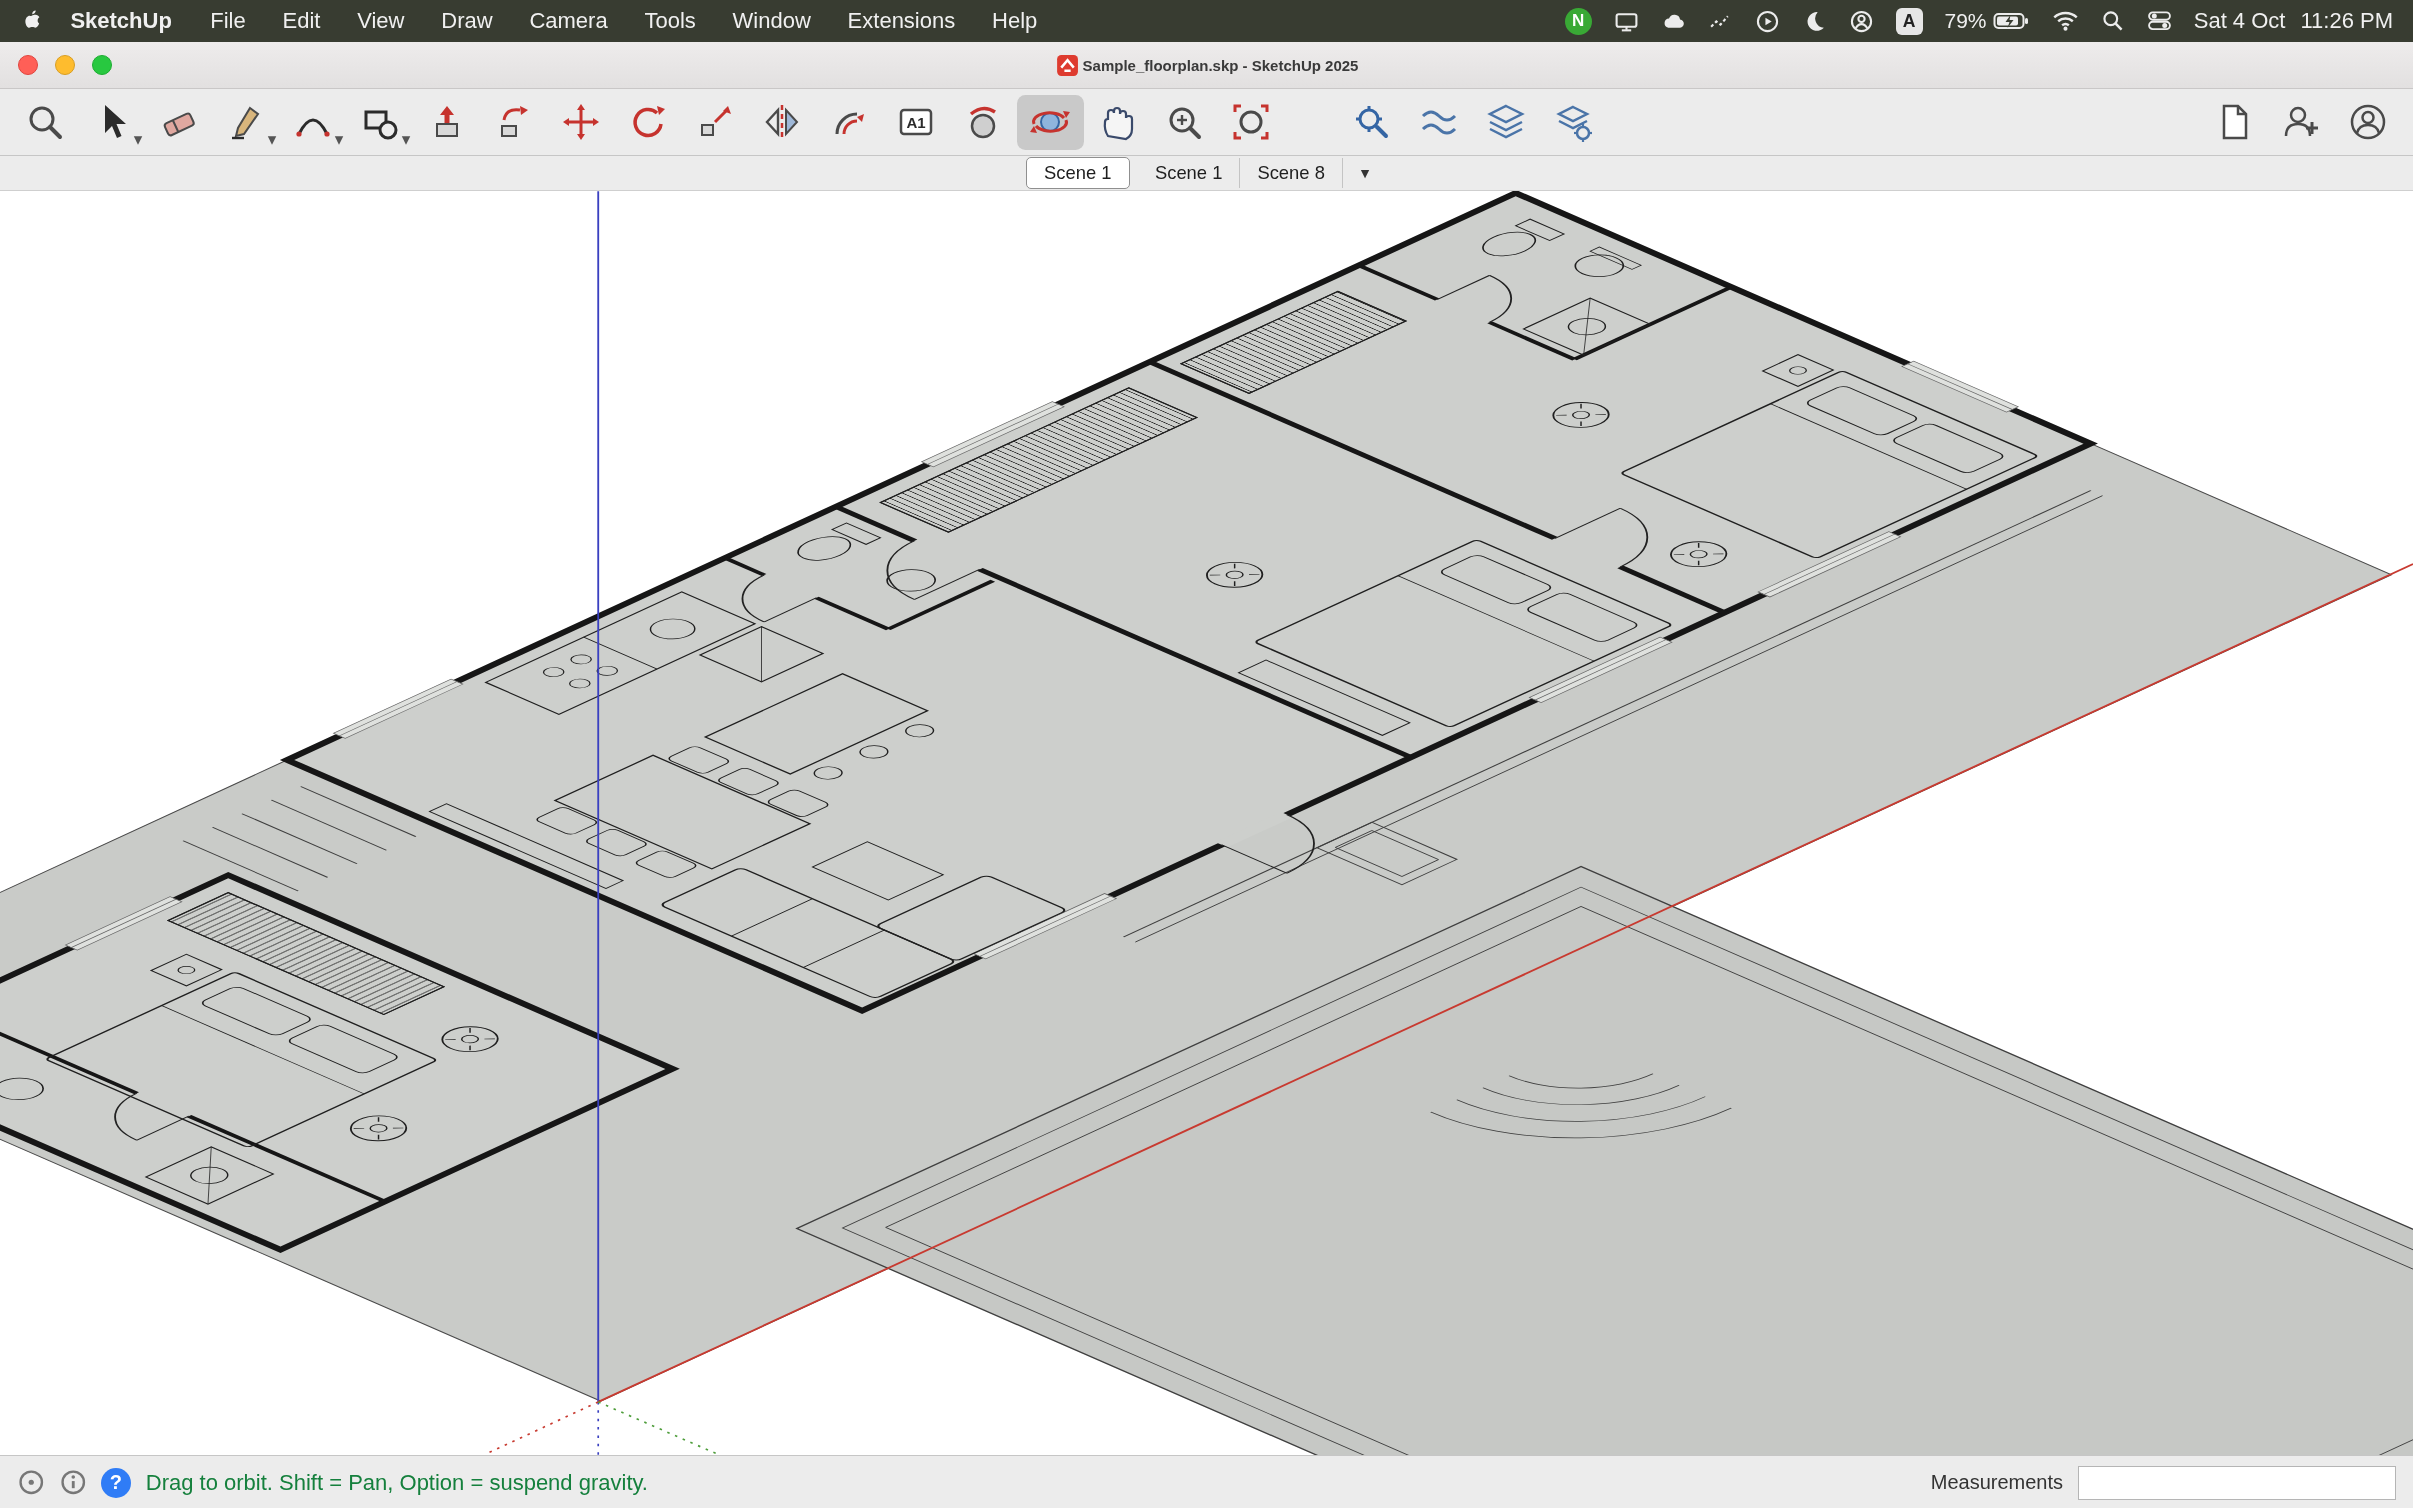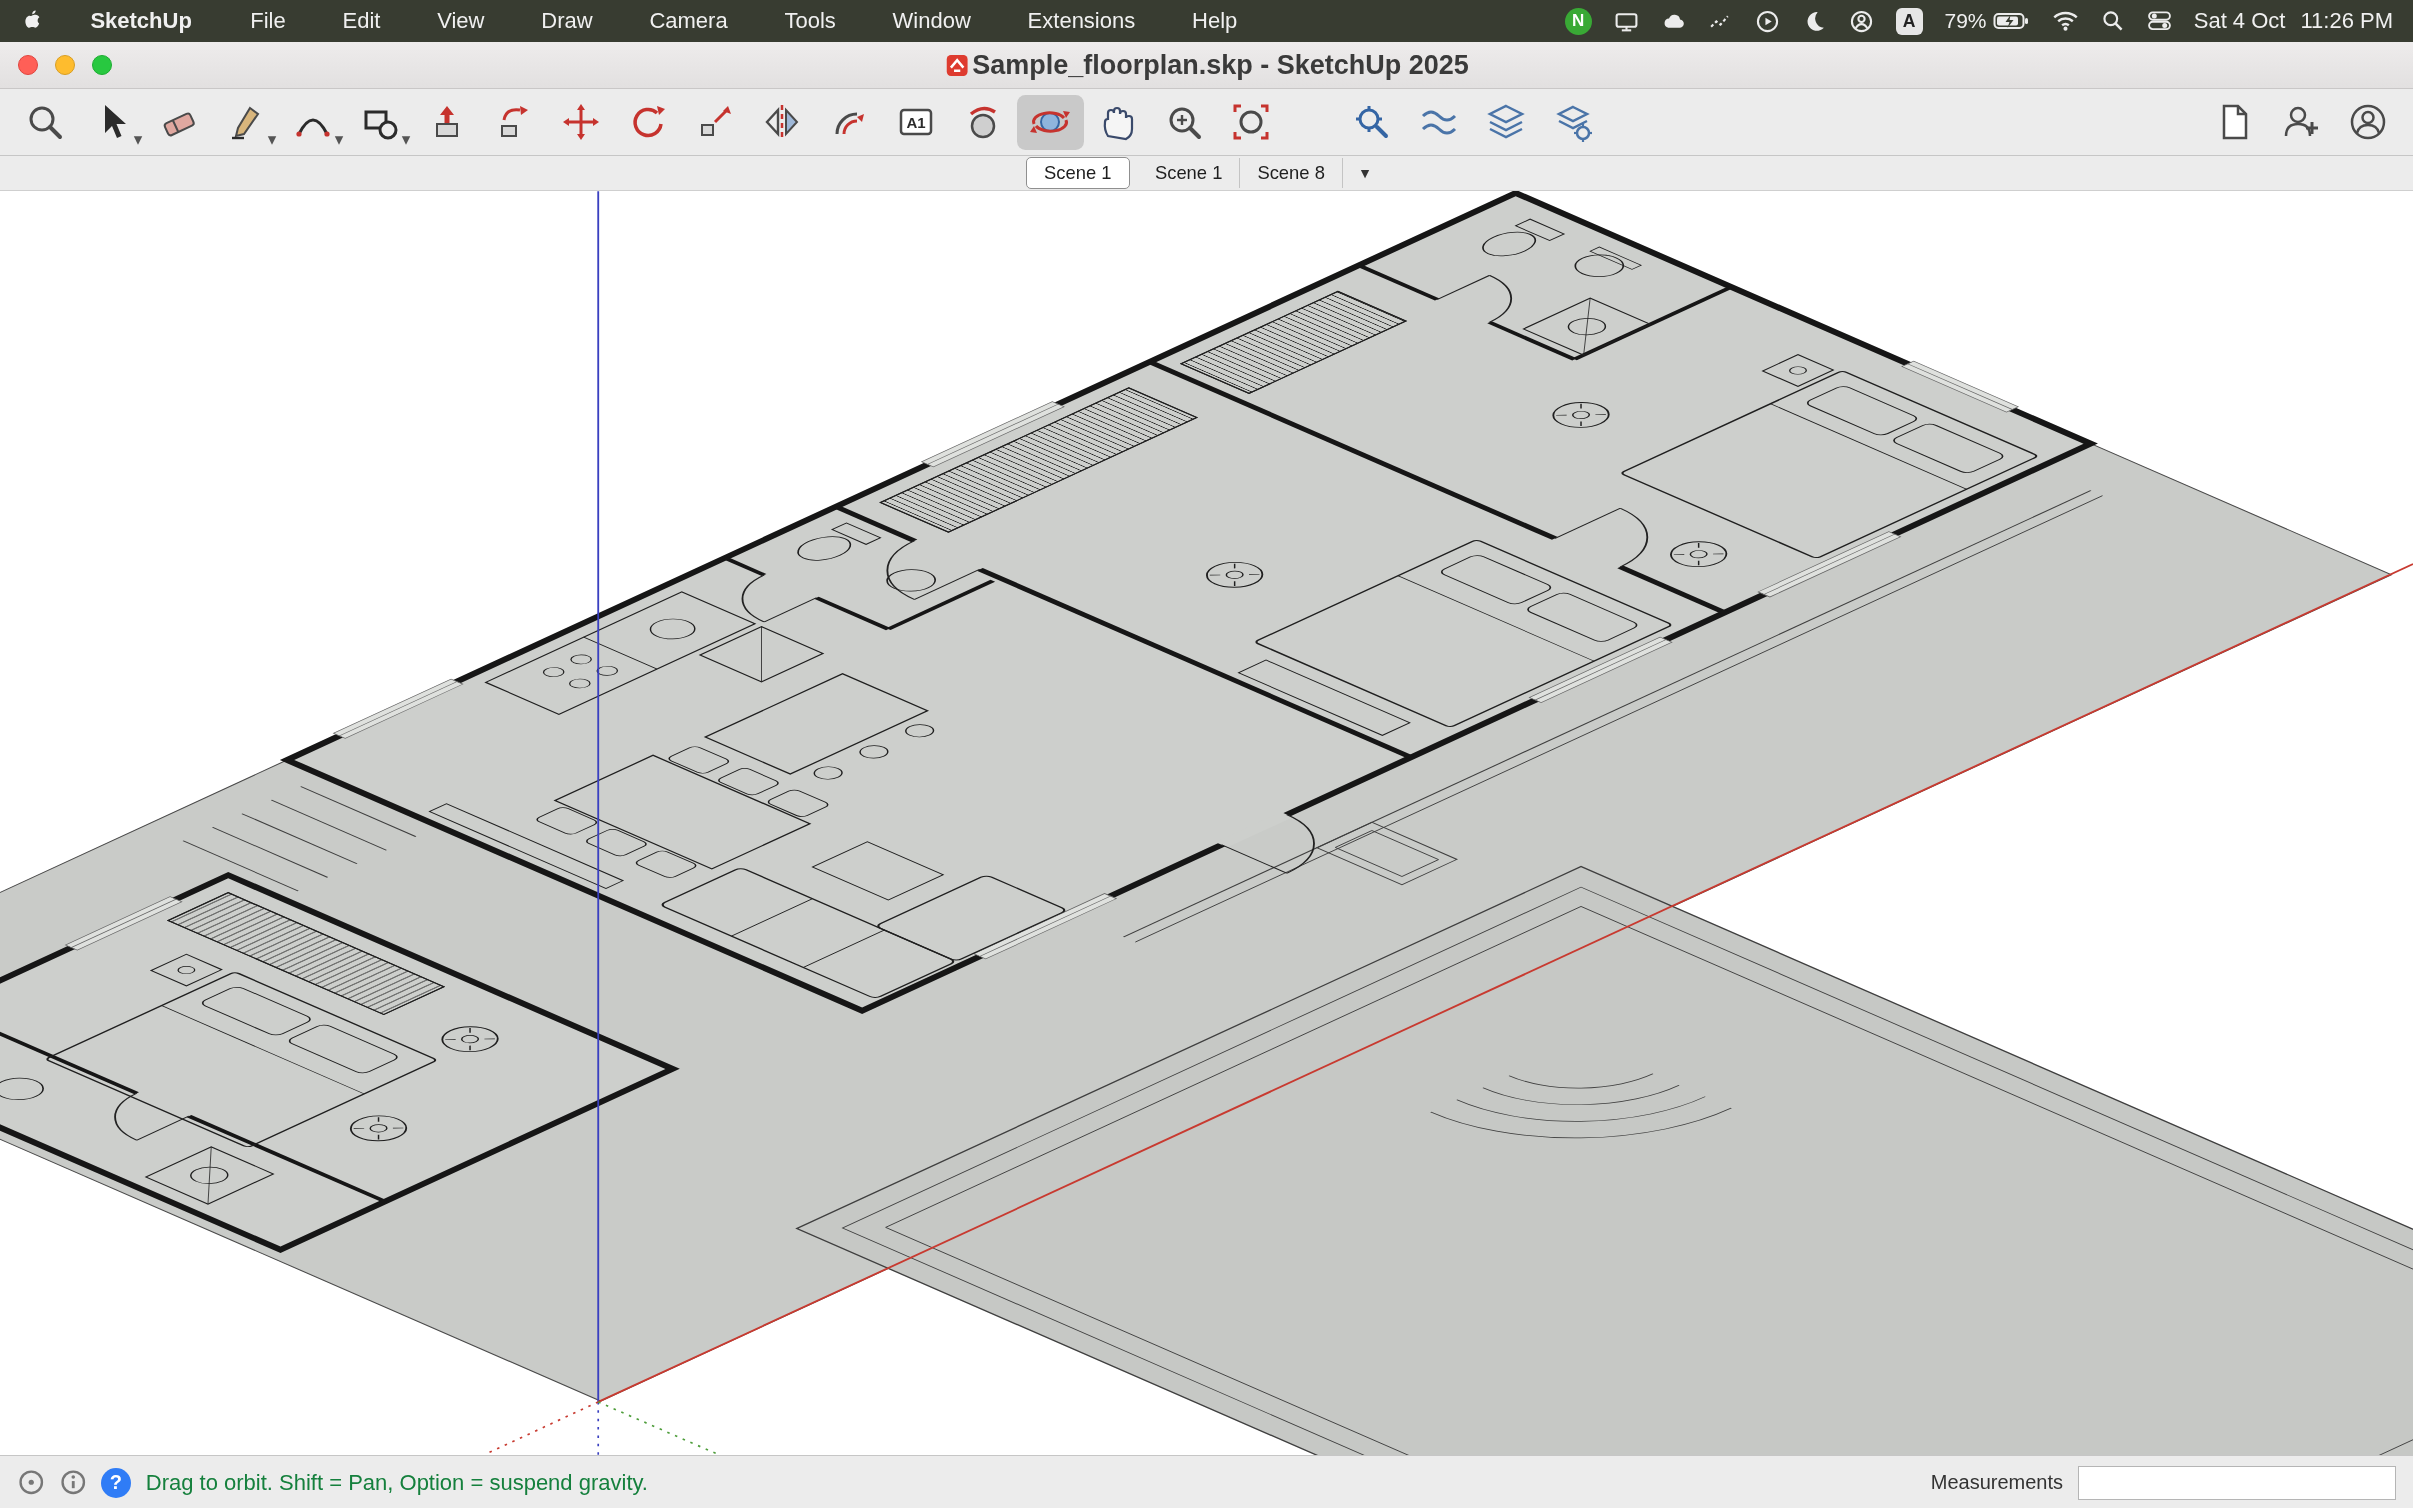--- a/index.html
+++ b/index.html
@@ -1,20 +1,20 @@
 <!DOCTYPE html>
 <html style="font-size:13.4px"><head>
 <meta charset="utf-8">
 <style>
   html,body{margin:0;padding:0;width:2413px;height:1508px;overflow:hidden;
     font-family:"Liberation Sans",sans-serif;background:#ffffff;}
   *{box-sizing:border-box;}
   
   .menubar{position:absolute;top:0;left:0;width:2413px;height:42px;background:#383c31;
-    display:flex;align-items:center;color:#f0f0f0;font-size:22px;padding:0 20px;z-index:50;gap:20px;}
+    display:flex;align-items:center;color:#f0f0f0;font-size:22px;padding:0 20px;z-index:50;}
   .menubar .apple{display:flex;align-items:center;margin-right:8.4px;}
   .app-name{font-weight:bold;padding:0 20px;}
   .menu-item{padding:0 18.4px;white-space:nowrap;}
   .mb-right{margin-left:auto;display:flex;align-items:center;gap:22px;}
   .mb-ic{display:flex;align-items:center;}
   .n-badge{width:27px;height:27px;border-radius:50%;background:#39a935;color:#fff;
     font-weight:bold;font-size:17px;display:flex;align-items:center;justify-content:center;}
   .input-src{width:27px;height:27px;border-radius:5.9px;background:#e6e6e6;color:#222;
     font-weight:bold;font-size:17.6px;display:flex;align-items:center;justify-content:center;}
   .batt-wrap{display:flex;align-items:center;gap:6.7px;font-size:21px;}
@@ -22,21 +22,21 @@
   
   .titlebar{position:absolute;top:42px;left:0;width:2413px;height:47px;
     background:linear-gradient(#eeecec,#e2e0e0);border-bottom:0.8px solid #c9c7c7;
     display:flex;align-items:center;padding:0 18.4px;z-index:40;}
   .traffic{display:flex;gap:17px;}
   .tl{width:20px;height:20px;border-radius:50%;}
   .tl.red{background:#ff5f57;border:0.8px solid #e0443e;}
   .tl.yellow{background:#febc2e;border:0.8px solid #d89e23;}
   .tl.green{background:#28c840;border:0.8px solid #1dad32;}
   .win-title{position:absolute;left:50%;transform:translateX(-50%);display:flex;align-items:center;
-    gap:3px;font-size:27px;font-weight:bold;color:#3a3a3a;white-space:nowrap;}
+    gap:3px;font-size:15px;font-weight:bold;color:#3a3a3a;white-space:nowrap;}
   
   .toolbar{position:absolute;top:89px;left:0;width:2413px;height:67px;background:#ececec;
     border-bottom:0.8px solid #c6c6c6;display:flex;align-items:center;padding:0 11.7px;z-index:30;}
   .tool{width:67px;height:55px;display:flex;align-items:center;justify-content:center;
     position:relative;border-radius:8.4px;flex:0 0 auto;}
   .tool.active{background:#c9c9c9;}
   .tool svg{width:40px;height:40px;}
   .caret{position:absolute;right:3.4px;bottom:1.7px;font-size:17px;color:#555;line-height:1;}
   .tb-spacer{width:54px;flex:0 0 auto;}
   .tb-right{margin-left:auto;display:flex;align-items:center;}

